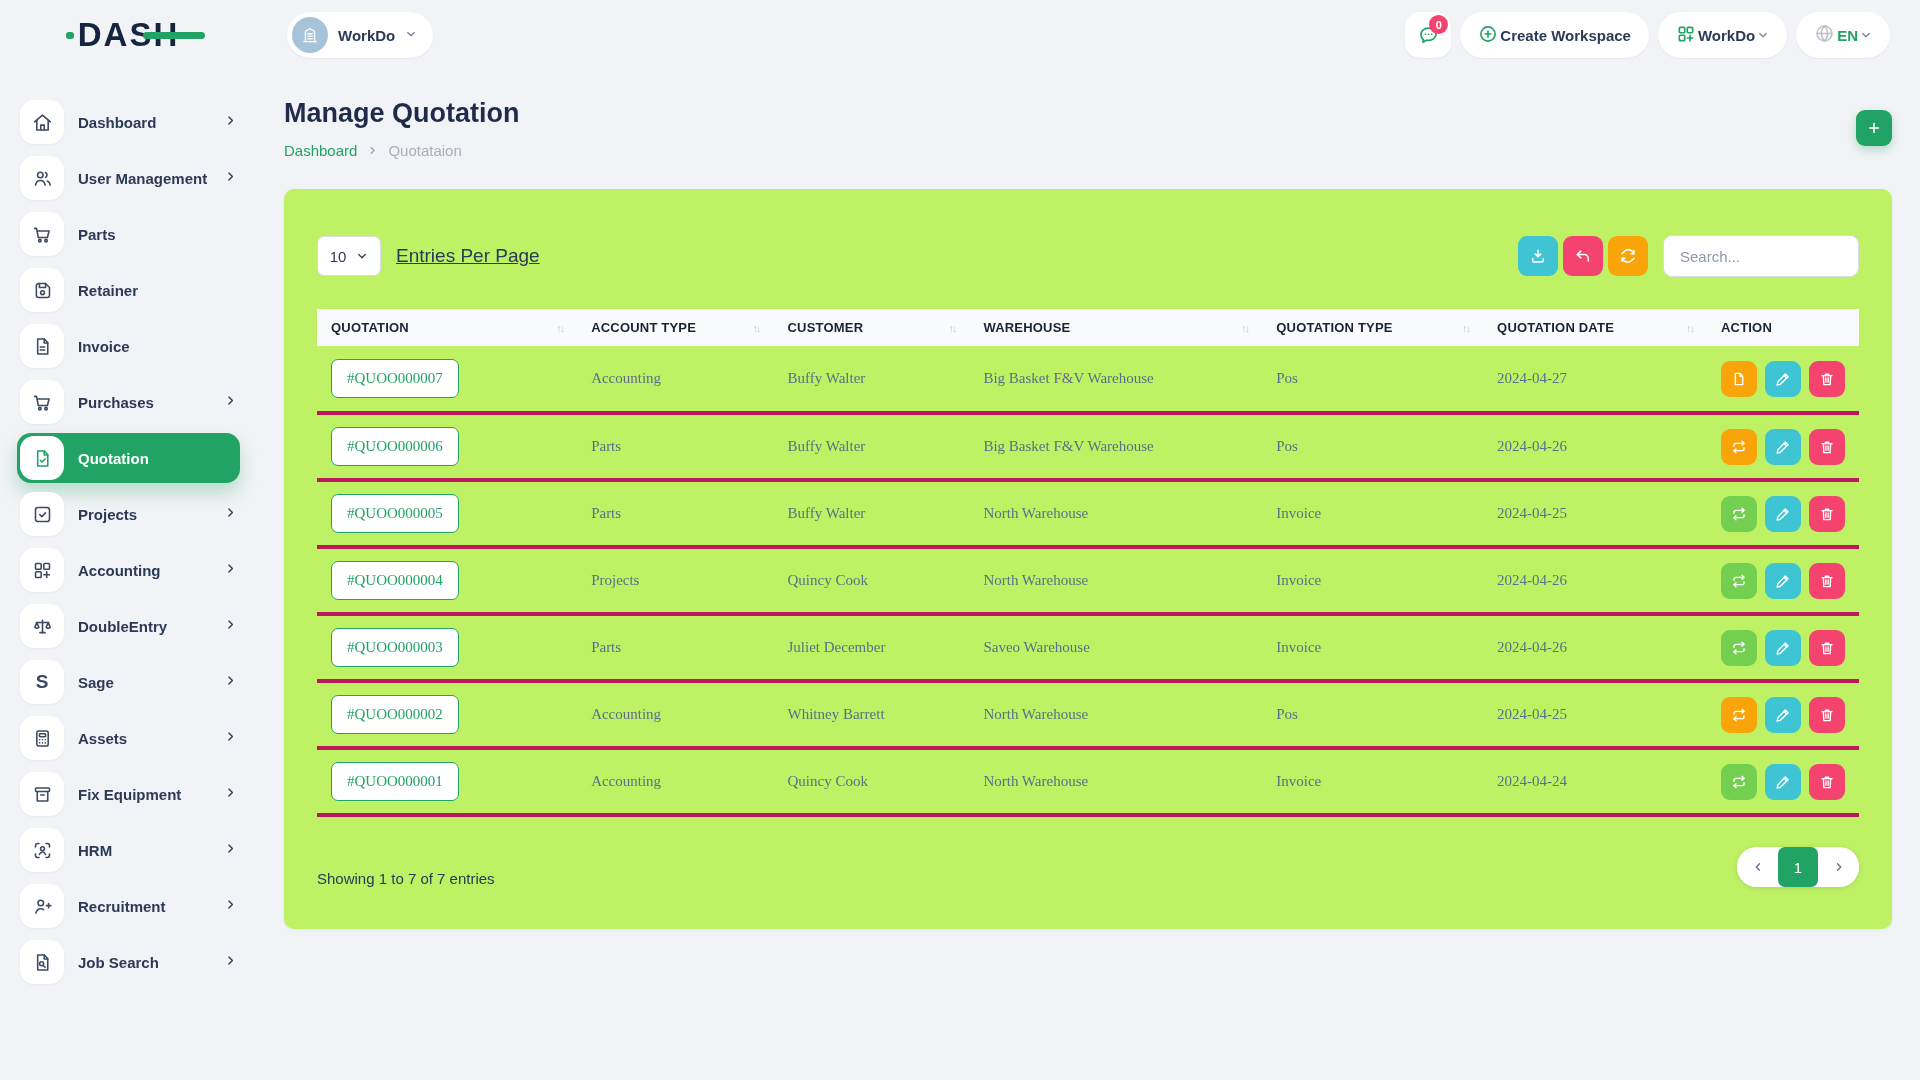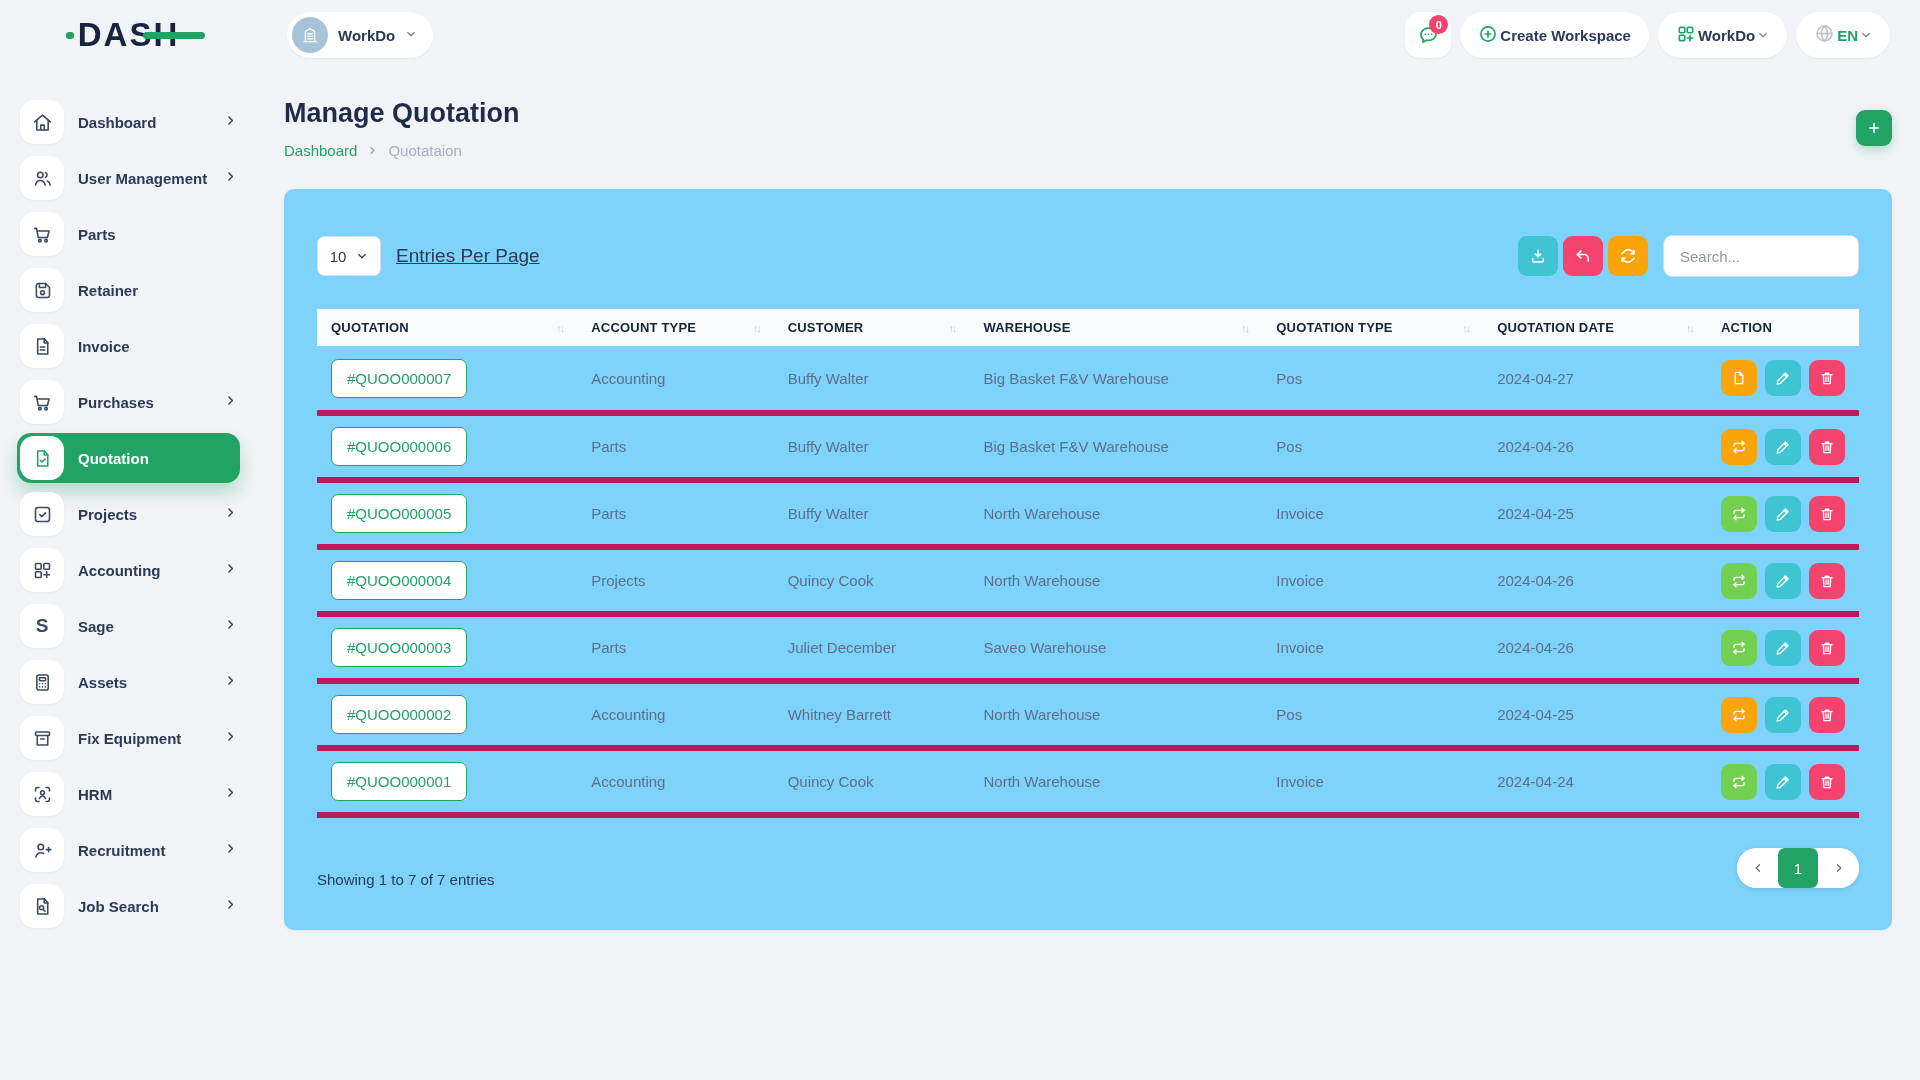--- a/index.html
+++ b/index.html
@@ -58,41 +58,41 @@
   .title-row { display:flex; justify-content:space-between; align-items:flex-start; }
   .page-title { margin:10px 0 0; font-size:27px; font-weight:700; color:#1f2c49; }
   .breadcrumb { margin-top:13px; display:flex; align-items:center; gap:10px; font-size:15px; }
   .bc-link { color:#21a366; cursor:pointer; }
   .bc-sep { color:#9aa3b2; } .bc-sep .ic { width:11px; height:11px; stroke-width:2.6; }
   .bc-cur { color:#a9b0bc; }
   .add-btn { width:36px; height:36px; border-radius:9px; border:none; background:#21a366; color:#fff;
     display:flex; align-items:center; justify-content:center; margin-top:22px; cursor:pointer; box-shadow:0 4px 10px rgba(33,163,102,.3); }
   .add-btn .ic { width:16px; height:16px; stroke-width:2.4; }
 
-  .card { margin-top:30px; background:#7dd3fc; border-radius:10px; box-shadow:0 1px 3px rgba(25,35,60,.06); padding:46px 33px 42px; }
+  .card { margin-top:30px; background:#bef264; border-radius:10px; box-shadow:0 1px 3px rgba(25,35,60,.06); padding:46px 33px 42px; }
 
   .toolbar { display:flex; align-items:center; }
   .select { width:64px; height:40px; border:1px solid #d7dbe4; border-radius:7px; background:#fff; display:flex; align-items:center;
     justify-content:center; gap:10px; font-size:15px; color:#2b3a55; cursor:pointer; }
   .select .chev .ic { width:12px; height:12px; color:#333f55; }
   .entries-label { margin-left:15px; font-size:19px; color:#2b3a55;text-decoration:underline; }
   .tb-right { margin-left:auto; display:flex; align-items:center; gap:5px; }
   .tb-btn { width:40px; height:40px; border:none; border-radius:9px; color:#fff; display:flex; align-items:center; justify-content:center; cursor:pointer; }
   .tb-btn .ic { width:18px; height:18px; stroke-width:2.1; }
   .tb-download { background:#3fc4d4; } .tb-undo { background:#f4436f; } .tb-refresh { background:#f9a408; }
   .search { margin-left:10px; width:196px; height:42px; border:1px solid #d7dbe4; border-radius:9px; padding:0 16px;
     font-size:15px; color:#2b3a55; font-family:inherit; outline:none; background:#fff; }
   .search::placeholder { color:#8d97a8; }
 
   table { width:100%; border-collapse:collapse; margin-top:32px; }
   thead th { background:#f9fafc; padding:11px 14px; text-align:left; }
   .th-flex { display:flex; align-items:center; justify-content:space-between; gap:6px; }
   .th-label { font-size:13px; font-weight:700; color:#192334; letter-spacing:.2px; white-space:nowrap; }
   .sort { color:#c7ccd7; font-size:11px; letter-spacing:-2px; }
-  tbody td { padding:0 14px; height:67px; border-bottom:6px solid #be185d; font-size:15px; color:#5f6e88; }
+  tbody td { padding:0 14px; height:67px; border-bottom:4px solid #be185d; font-size:15px; color:#5f6e88;font-family:Liberation Serif, serif; }
   .q-badge { display:inline-block; border:1px solid #21a366; color:#21a366; background:#fff; border-radius:7px;
     padding:10px 15px; font-size:15px; cursor:pointer; }
   .act { display:flex; gap:8px; }
   .act-btn { width:36px; height:36px; border:none; border-radius:9px; color:#fff; display:flex; align-items:center; justify-content:center; cursor:pointer; }
   .act-btn .ic { width:16px; height:16px; stroke-width:2.1; }
   .a-orange { background:#f9a408; } .a-green { background:#73cf4f; } .a-cyan { background:#3fc4d4; } .a-pink { background:#f4436f; }
 
   .table-footer { margin-top:30px; display:flex; align-items:flex-end; }
   .summary { font-size:15px; color:#2b3a55; }
   .pagination { margin-left:auto; background:#fff; height:40px; border-radius:20px; display:flex; align-items:stretch;
@@ -390,20 +390,31 @@
           <use href="#i-chev-r"></use>
         </svg></span>
   </div>
   <div class="nav-item">
     <span class="nav-ic">
         <svg class="ic">
           <use href="#i-grid-plus"></use>
         </svg>
       </span>
     <span class="nav-label">Accounting</span>
+    <span class="nav-chev"><svg class="ic">
+          <use href="#i-chev-r"></use>
+        </svg></span>
+  </div>
+  <div class="nav-item">
+    <span class="nav-ic">
+        <svg class="ic">
+          <use href="#i-scales"></use>
+        </svg>
+      </span>
+    <span class="nav-label">DoubleEntry</span>
     <span class="nav-chev"><svg class="ic">
           <use href="#i-chev-r"></use>
         </svg></span>
   </div>
   <div class="nav-item">
     <span class="nav-ic">
         <span class="letter">S</span>
       </span>
     <span class="nav-label">Sage</span>
     <span class="nav-chev"><svg class="ic">

